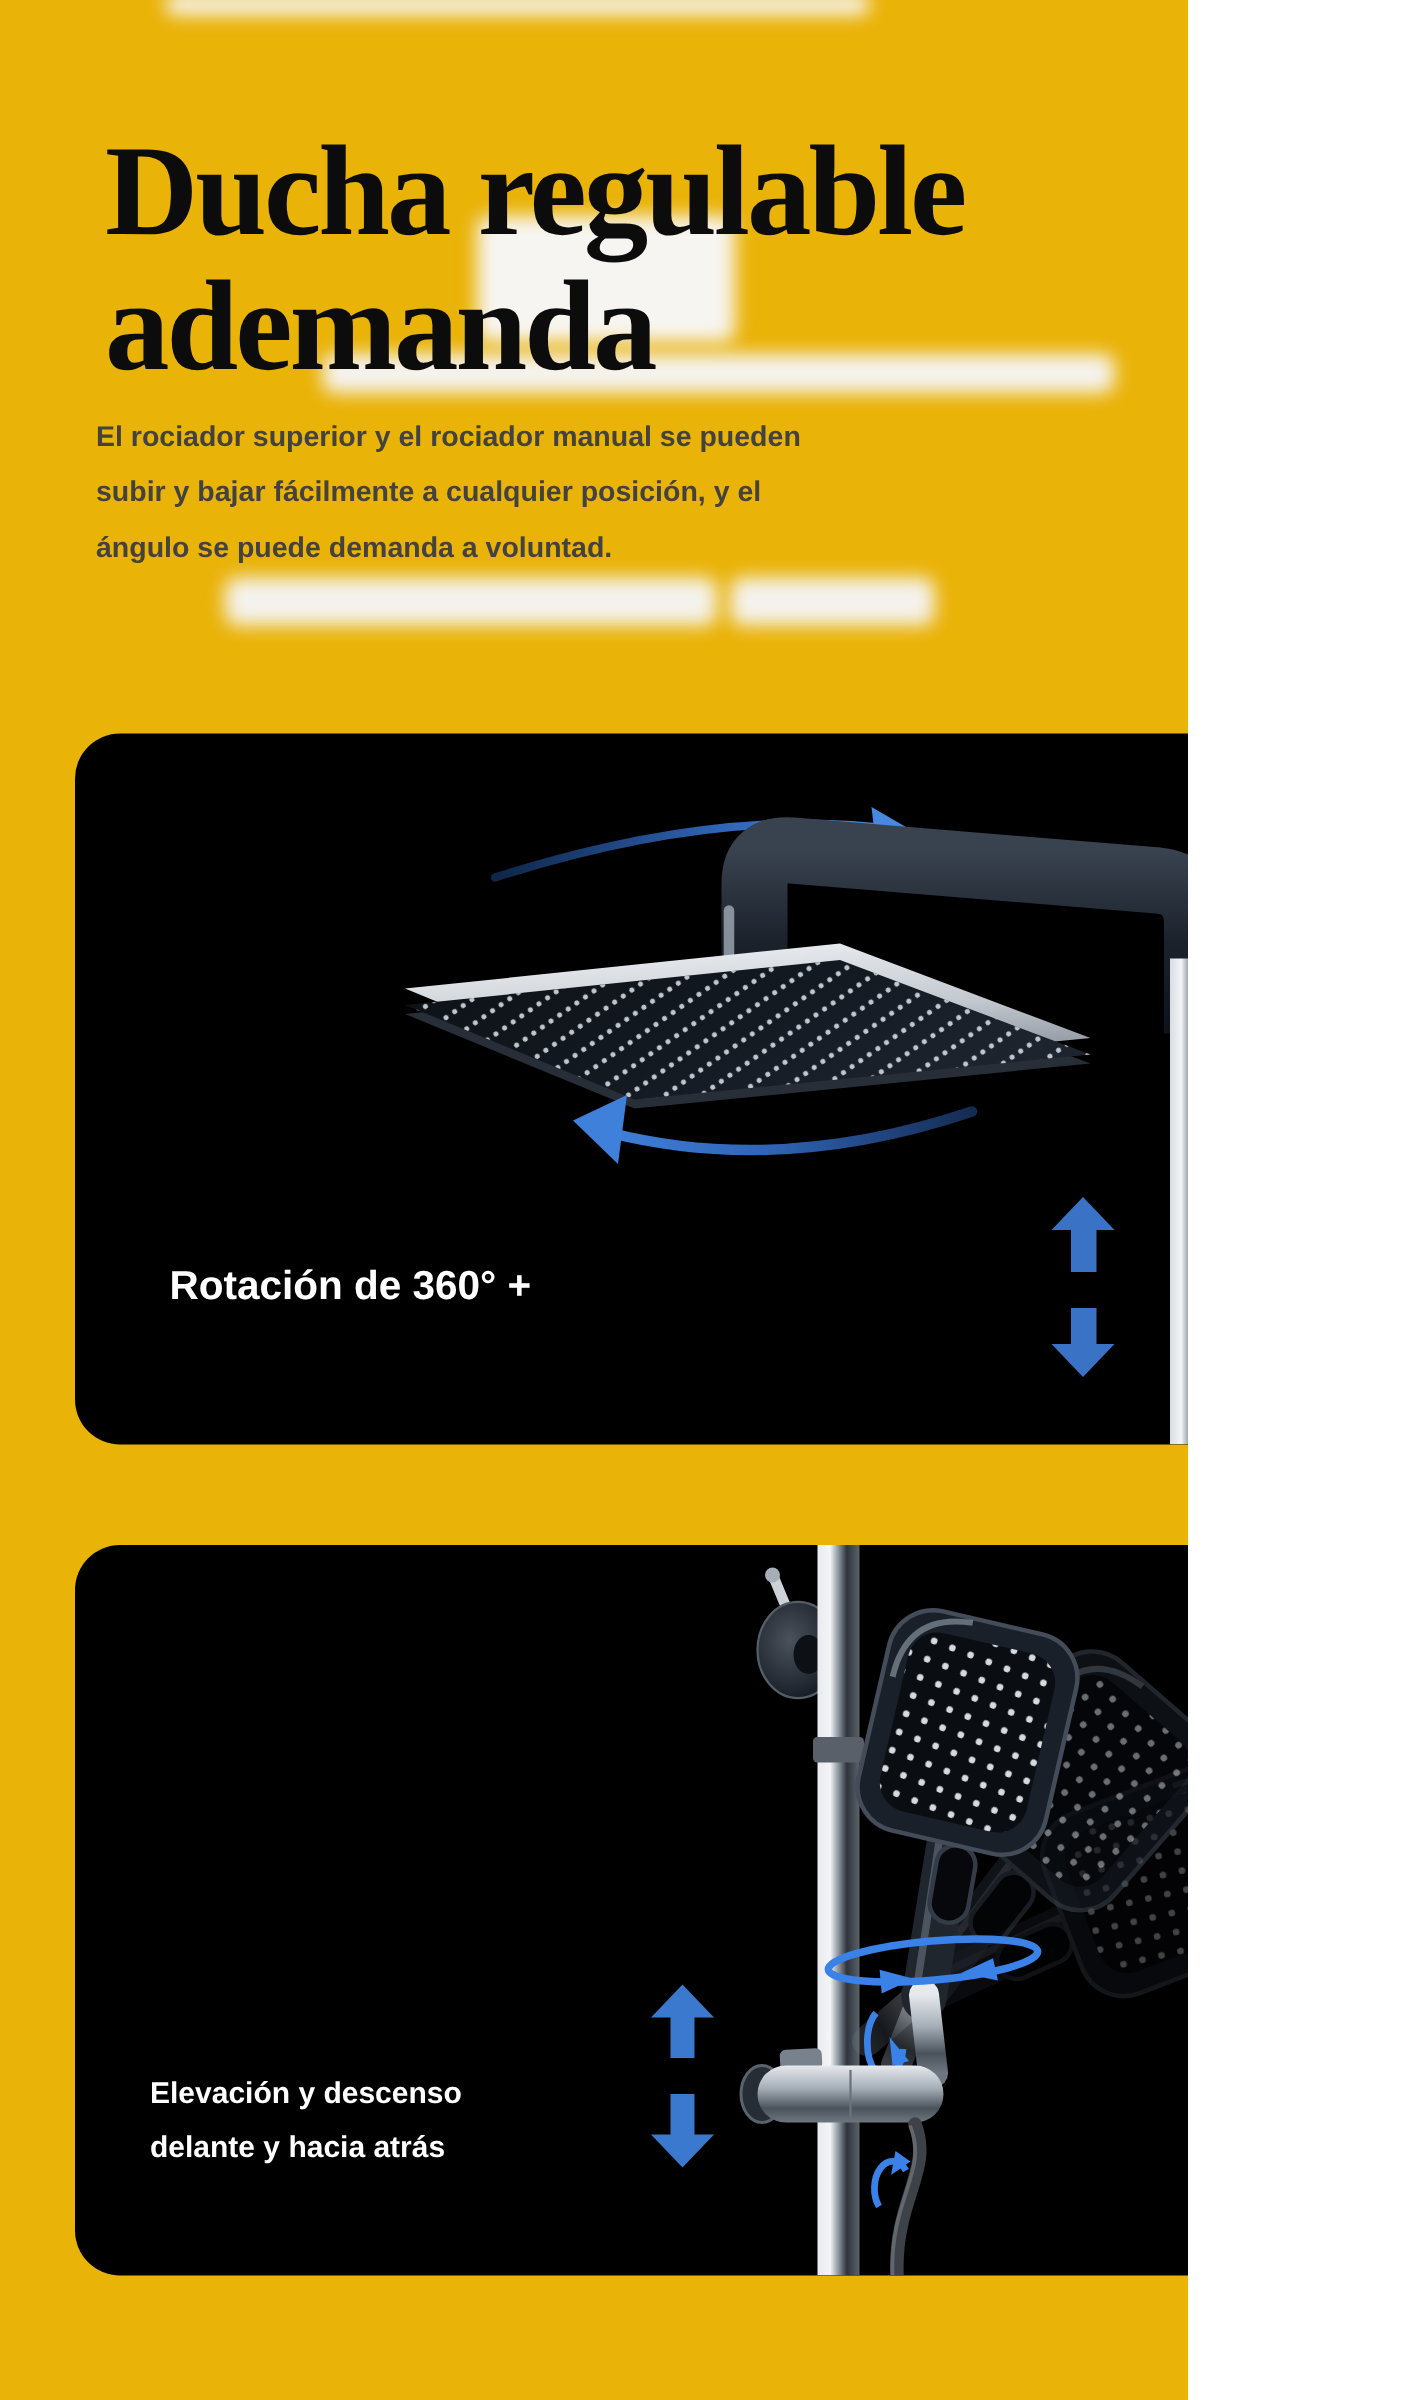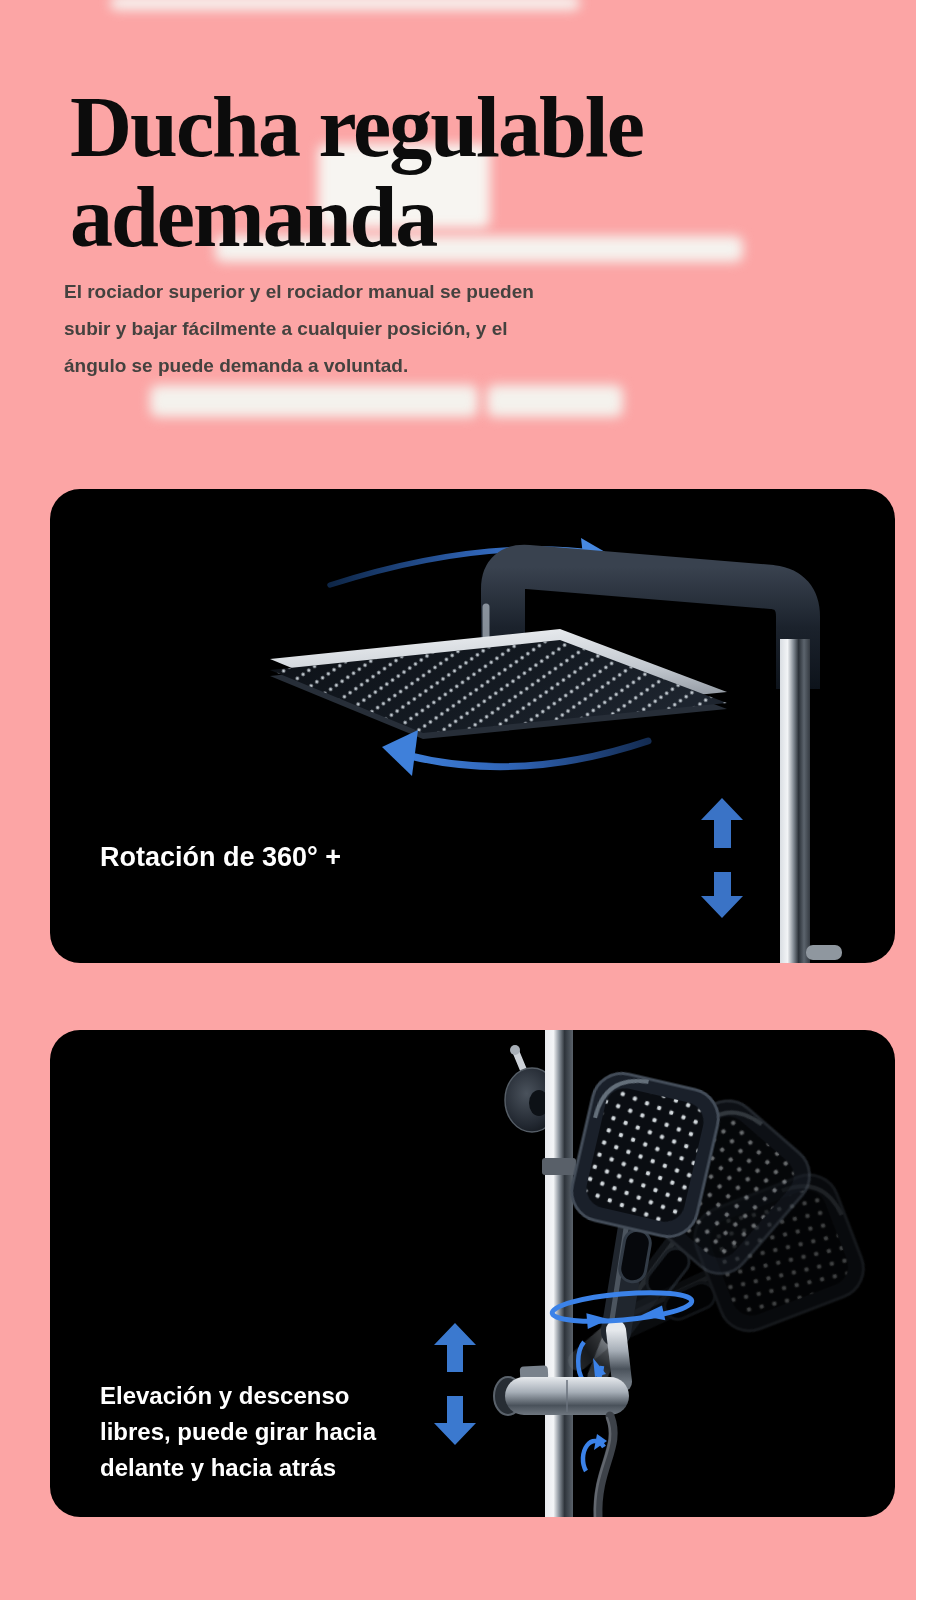--- a/index.html
+++ b/index.html
@@ -1,17 +1,17 @@
 <!DOCTYPE html>
 <html><head>
 <meta charset="utf-8">
 <style>
   html,body{margin:0;padding:0;background:#ffffff;}
   .canvas{
-    position:relative;width:916px;height:1600px;background:#fca5a5;
+    position:relative;width:792px;height:1600px;background:#eab308;
     overflow:hidden;font-family:"Liberation Sans", sans-serif;
   }
   
   .ghost{position:absolute;border-radius:8px;filter:blur(6px);}
   .g1{left:318px;top:144px;width:172px;height:84px;background:#f7f5f1;}
   .g2{left:215px;top:236px;width:528px;height:26px;background:#f5f3ef;}
   .g3{left:150px;top:385px;width:328px;height:32px;background:#f4f2ed;}
   .g4{left:487px;top:385px;width:136px;height:32px;background:#f4f2ed;}
   .g5{left:110px;top:-4px;width:470px;height:14px;background:#f6f5f2;}
 
@@ -31,22 +31,22 @@
     border-radius:30px;overflow:hidden;
   }
   .card-1{top:489px;height:474px;}
   .card-2{top:1030px;height:487px;}
   .card svg{position:absolute;left:0;top:0;}
 
   .caption{
     position:absolute;left:50px;color:#ffffff;font-weight:700;
   }
   .caption span{display:block;}
-  .cap-1{top:350px;font-size:27px;line-height:37px;}
-  .cap-2{top:348px;font-size:24px;line-height:36px;}
+  .cap-1{top:350px;font-size:27px;line-height:37px;margin-left:13px;}
+  .cap-2{top:348px;font-size:20px;line-height:36px;}
 </style>
 </head>
 <body>
 
 <div class="canvas">
 
   <div class="ghost g5"></div>
   <div class="ghost g1"></div>
   <div class="ghost g2"></div>
   <div class="ghost g3"></div>
@@ -208,18 +208,17 @@
       <g>
         <path d="M 554 417 A 12 18 0 1 0 536 441" fill="none" stroke="#3b82e8" stroke-width="4.5"></path>
         <polygon points="557,411 544,420 547,404" fill="#3b82e8"></polygon>
       </g>
 
       <path d="M 405 293 L 384 315 L 397 315 L 397 342 L 413 342 L 413 315 L 426 315 Z" fill="#3b79cf"></path>
       <path d="M 405 415 L 384 393 L 397 393 L 397 366 L 413 366 L 413 393 L 426 393 Z" fill="#3b79cf"></path>
     </svg>
     <div class="caption cap-2">
       <span>Elevación y descenso</span>
-      <span>libres, puede girar hacia</span>
       <span>delante y hacia atrás</span>
     </div>
   </section>
 
 </div>
 
 </body></html>

